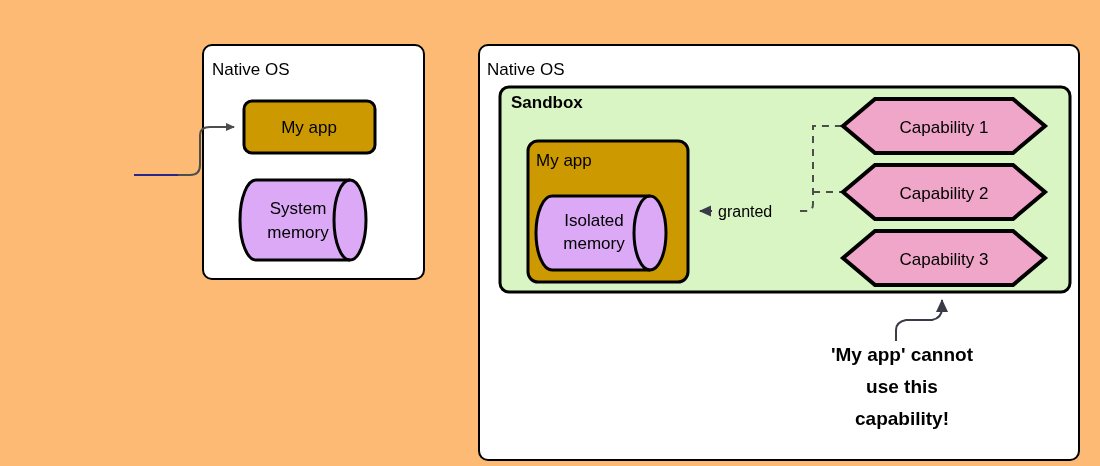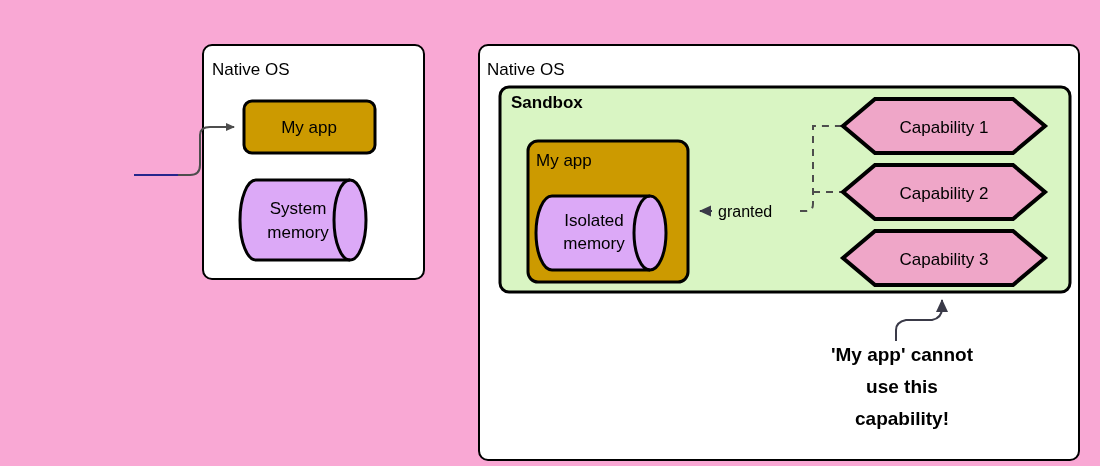--- a/index.html
+++ b/index.html
@@ -5,21 +5,21 @@
 <style>
   html, body {
     margin: 0;
     padding: 0;
     background: #000000;
   }
   #stage {
     position: relative;
     width: 1100px;
     height: 466px;
-    background: #f9a8d4;
+    background: #fdba74;
     overflow: hidden;
     font-family: "Liberation Sans", sans-serif;
   }
   #stage svg {
     position: absolute;
     top: 0;
     left: 0;
     width: 1100px;
     height: 466px;
     display: block;

